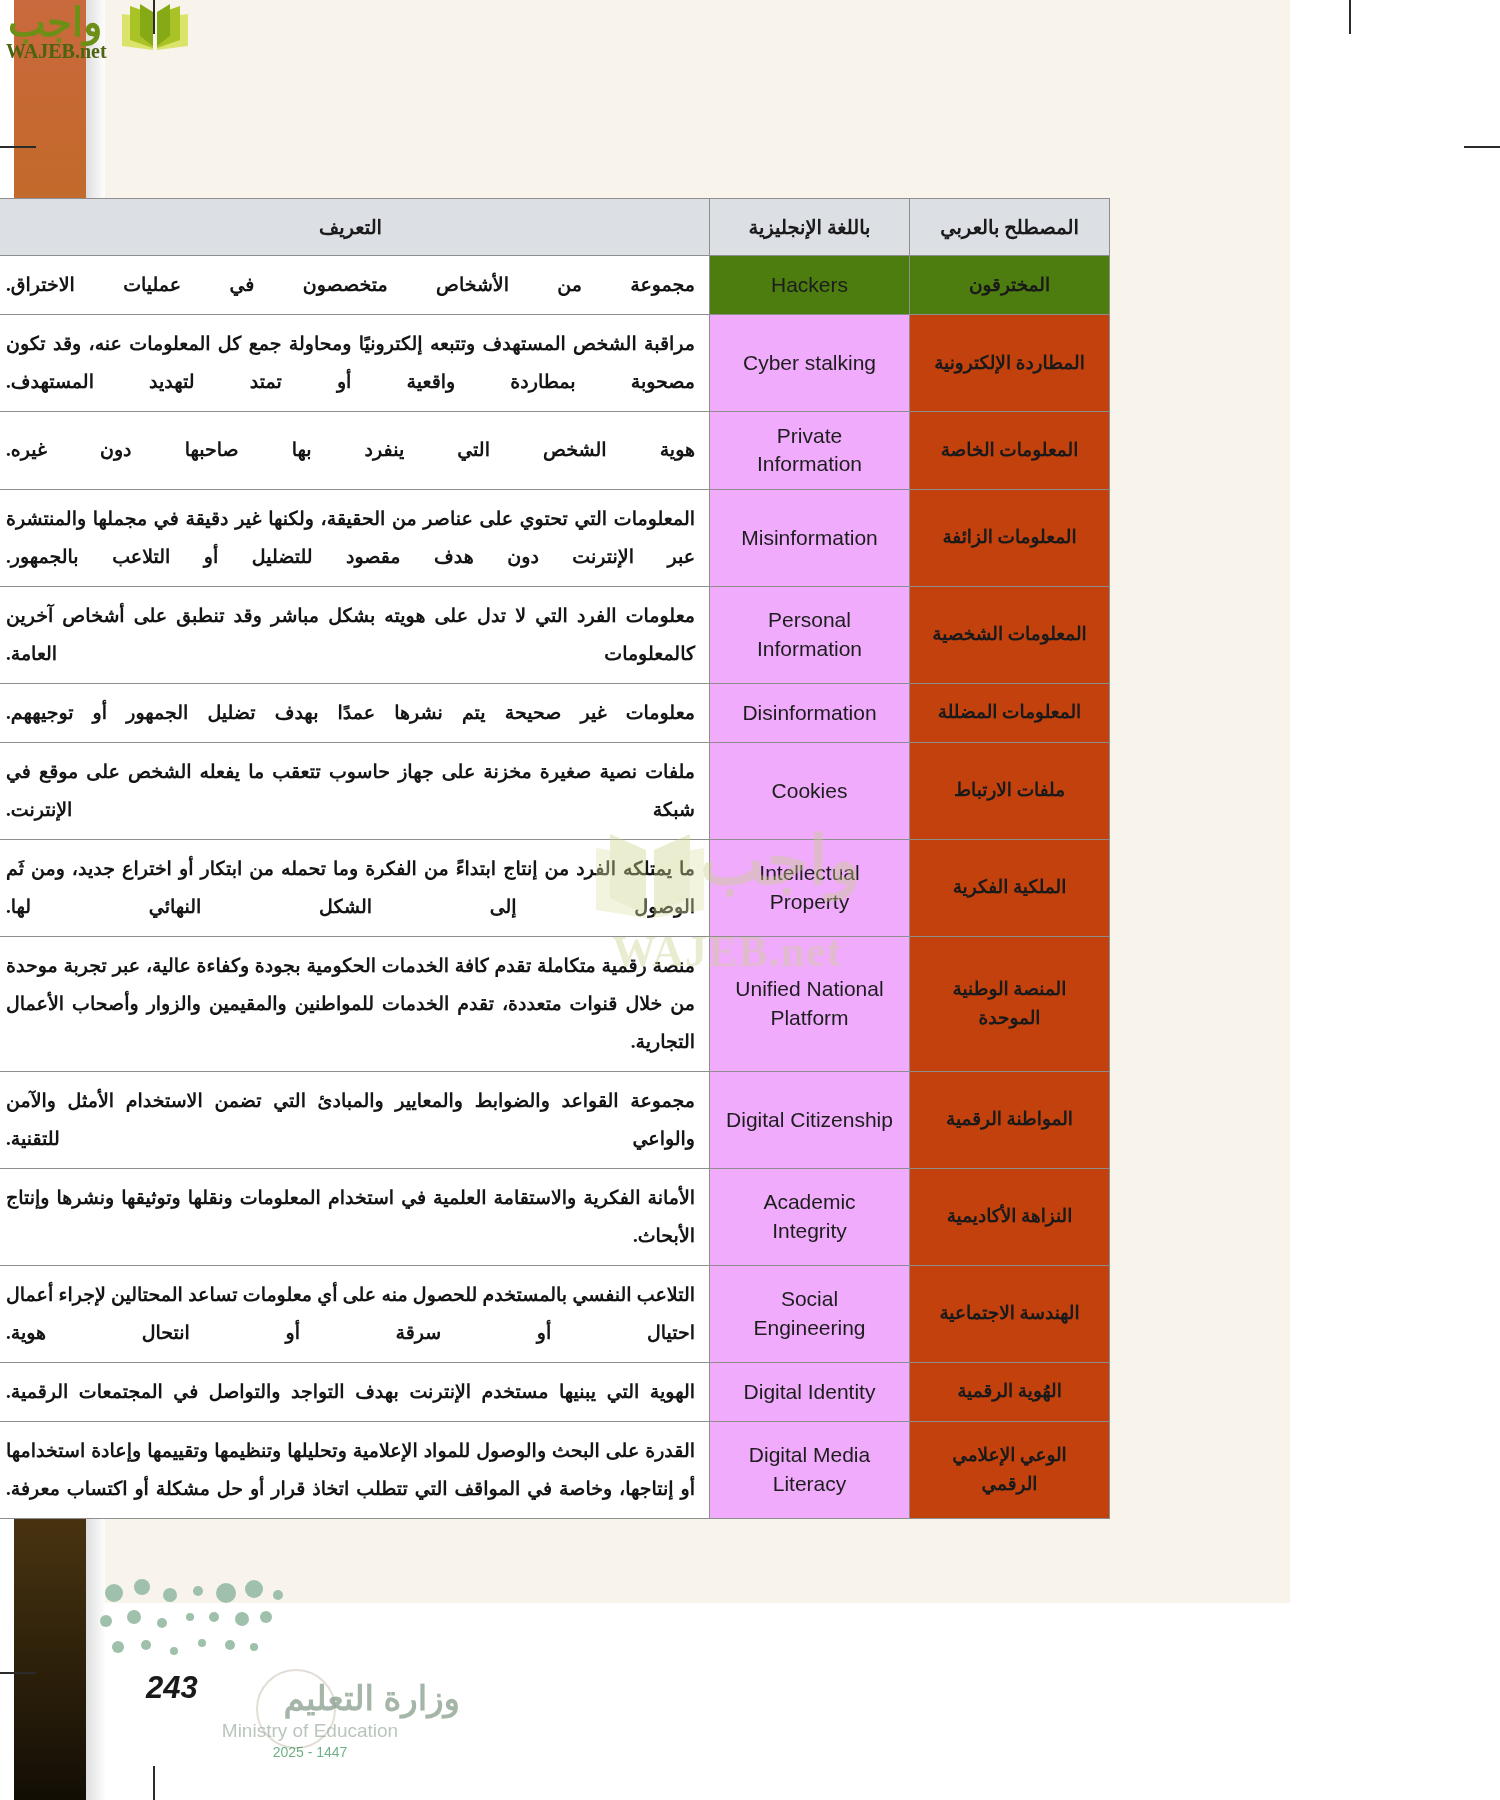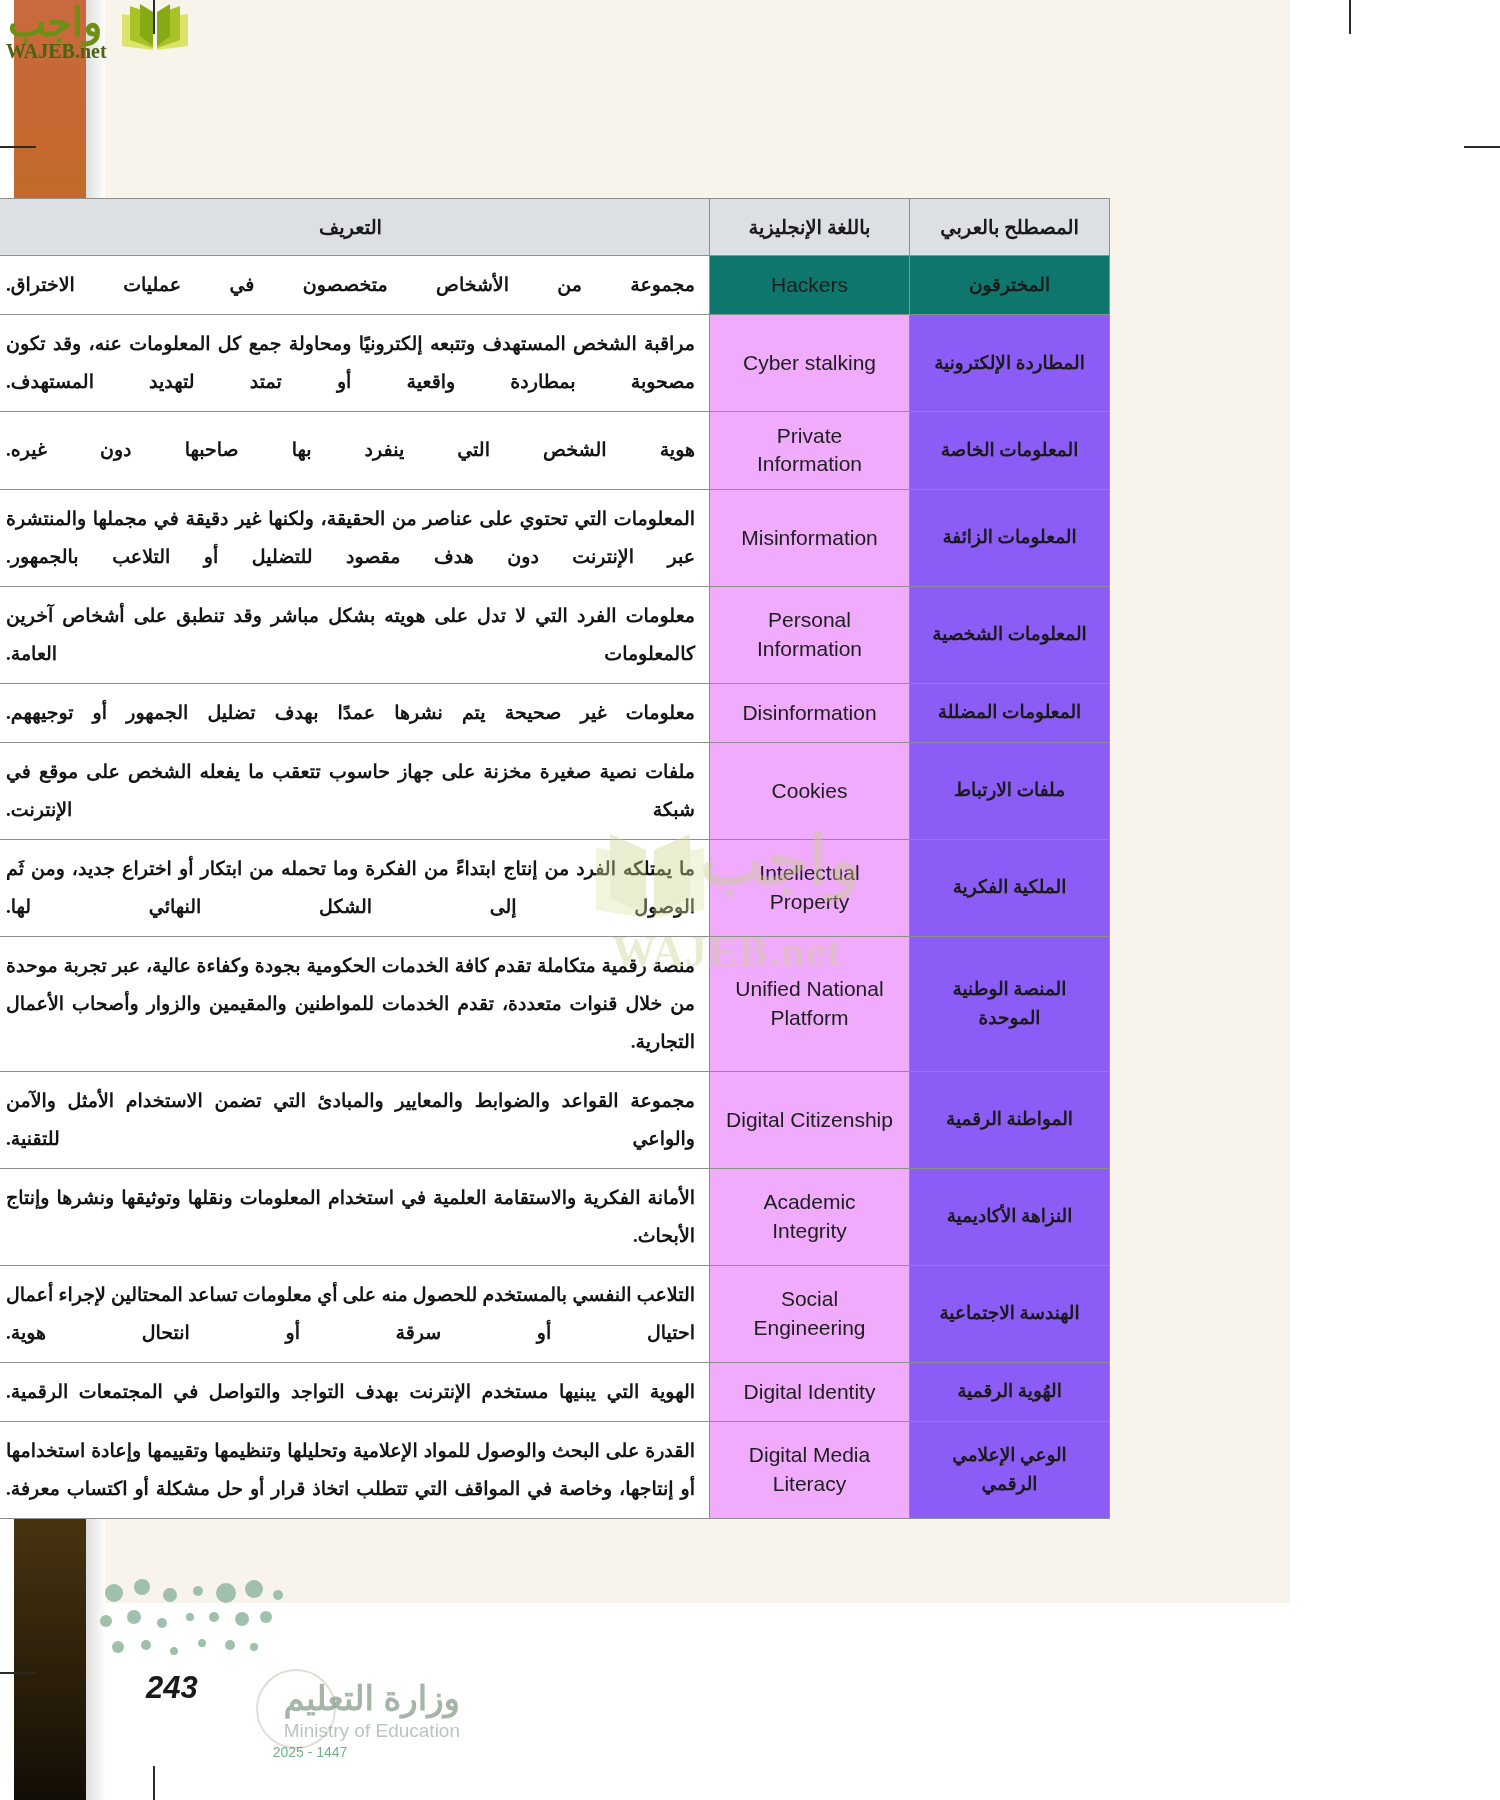--- a/index.html
+++ b/index.html
@@ -147,21 +147,21 @@
   }
   col.c-term { width: 200px; }
   col.c-en   { width: 200px; }
   col.c-def  { width: 718px; }
 
   td.term {
     text-align: center;
     font-size: 18.5px;
     font-weight: 700;
     color: #1a1a1a;
-    background: #8b5cf6;
+    background: #c2410c;
     line-height: 1.55;
     font-family: "Liberation Serif", serif;
   }
   td.en {
     text-align: center;
     font-size: 21px;
     font-weight: 400;
     color: #1d1d1d;
     background: #f0abfc;
     direction: ltr;
@@ -170,21 +170,21 @@
   td.def {
     text-align: justify;
     text-align-last: justify;
     font-size: 19px;
     font-weight: 700;
     color: #151515;
     background: #ffffff;
     line-height: 2.0;
     font-family: "Liberation Serif", serif;
   }
-  tr.white td.term, tr.white td.en { background: #0f766e; }
+  tr.white td.term, tr.white td.en { background: #4d7c0f; }
 
   
   .wm {
     position: absolute;
     left: 590px;
     top: 830px;
     width: 370px;
     height: 170px;
     z-index: 5;
     pointer-events: none;
@@ -241,21 +241,21 @@
     font-size: 34px;
     font-weight: 700;
     color: #6f8a75;
     line-height: 1.05;
     letter-spacing: 0px;
   }
   .moe-en {
     font-size: 19px;
     color: #8fa394;
     direction: ltr;
-    text-align: right;
+    text-align: center;
     line-height: 1.3;
     margin-top: 2px;
   }
   .moe-yr {
     font-size: 14px;
     color: #15803d;
     direction: ltr;
     text-align: center;
     line-height: 1.3;
   }

